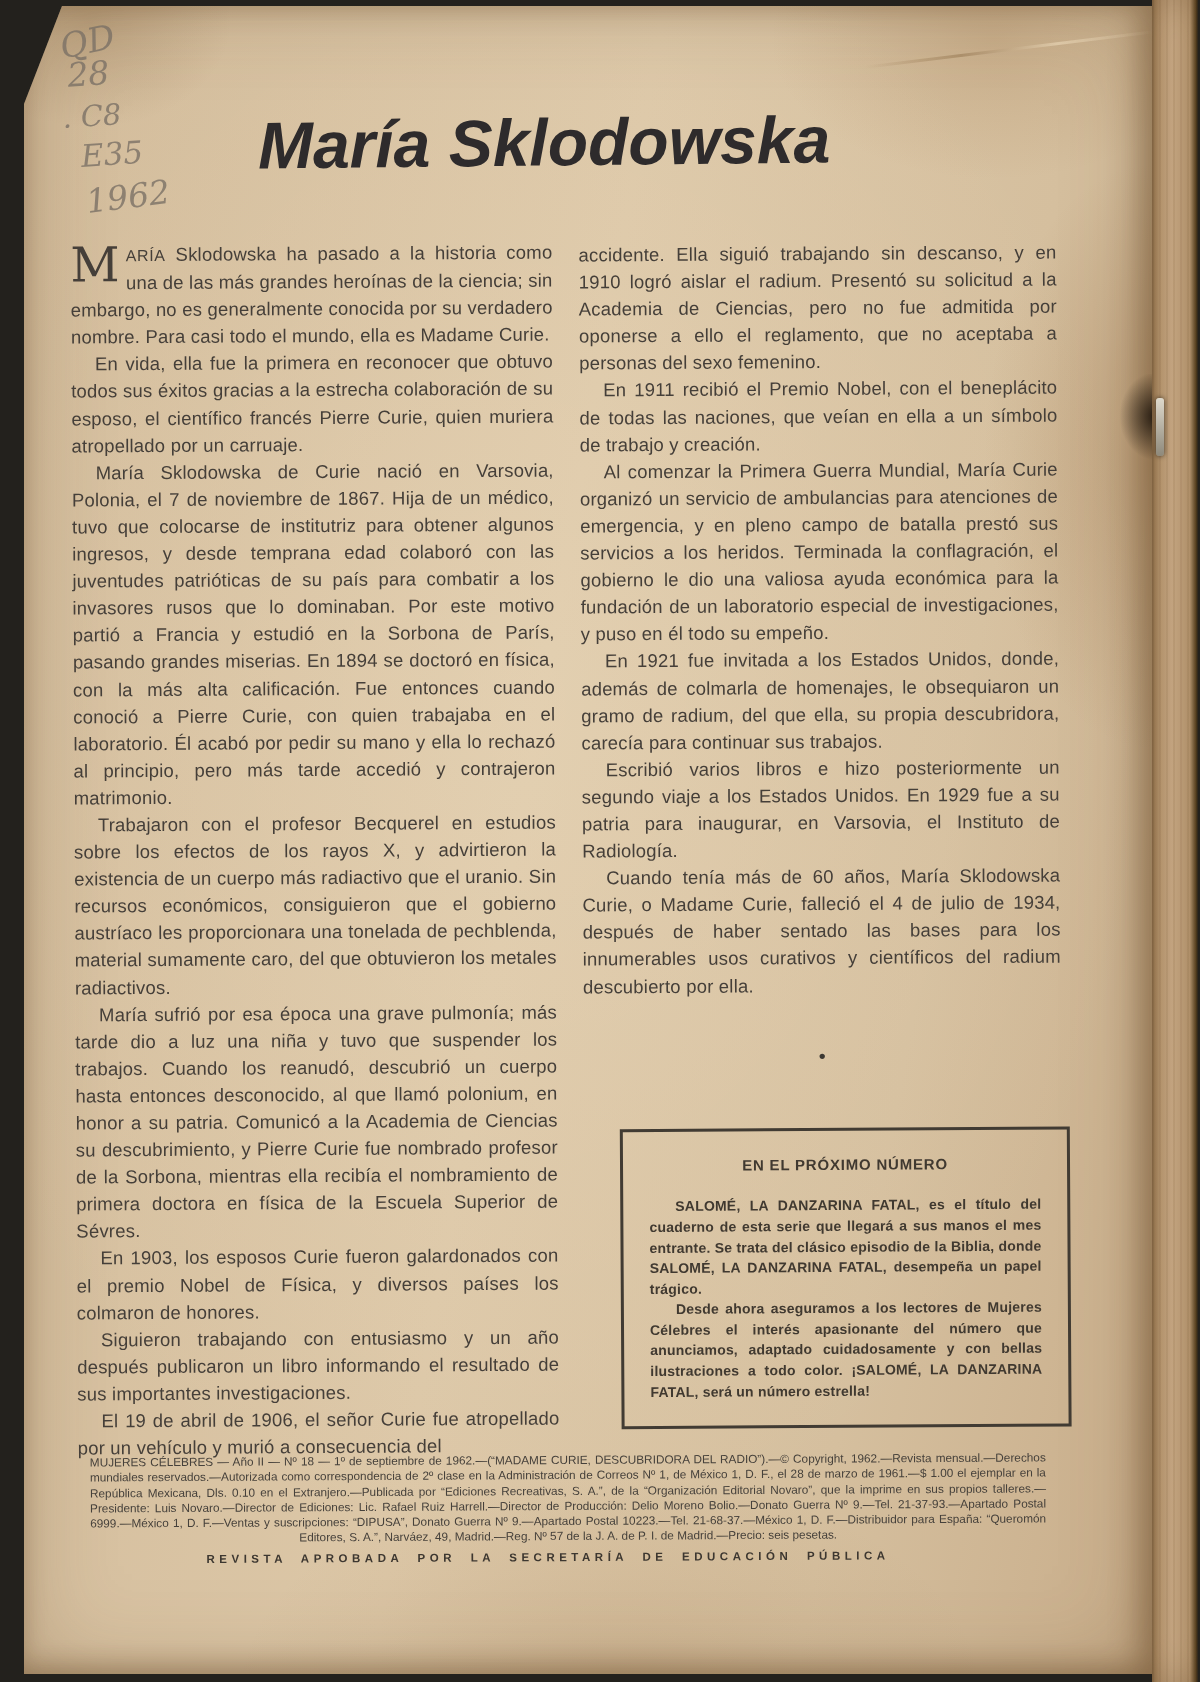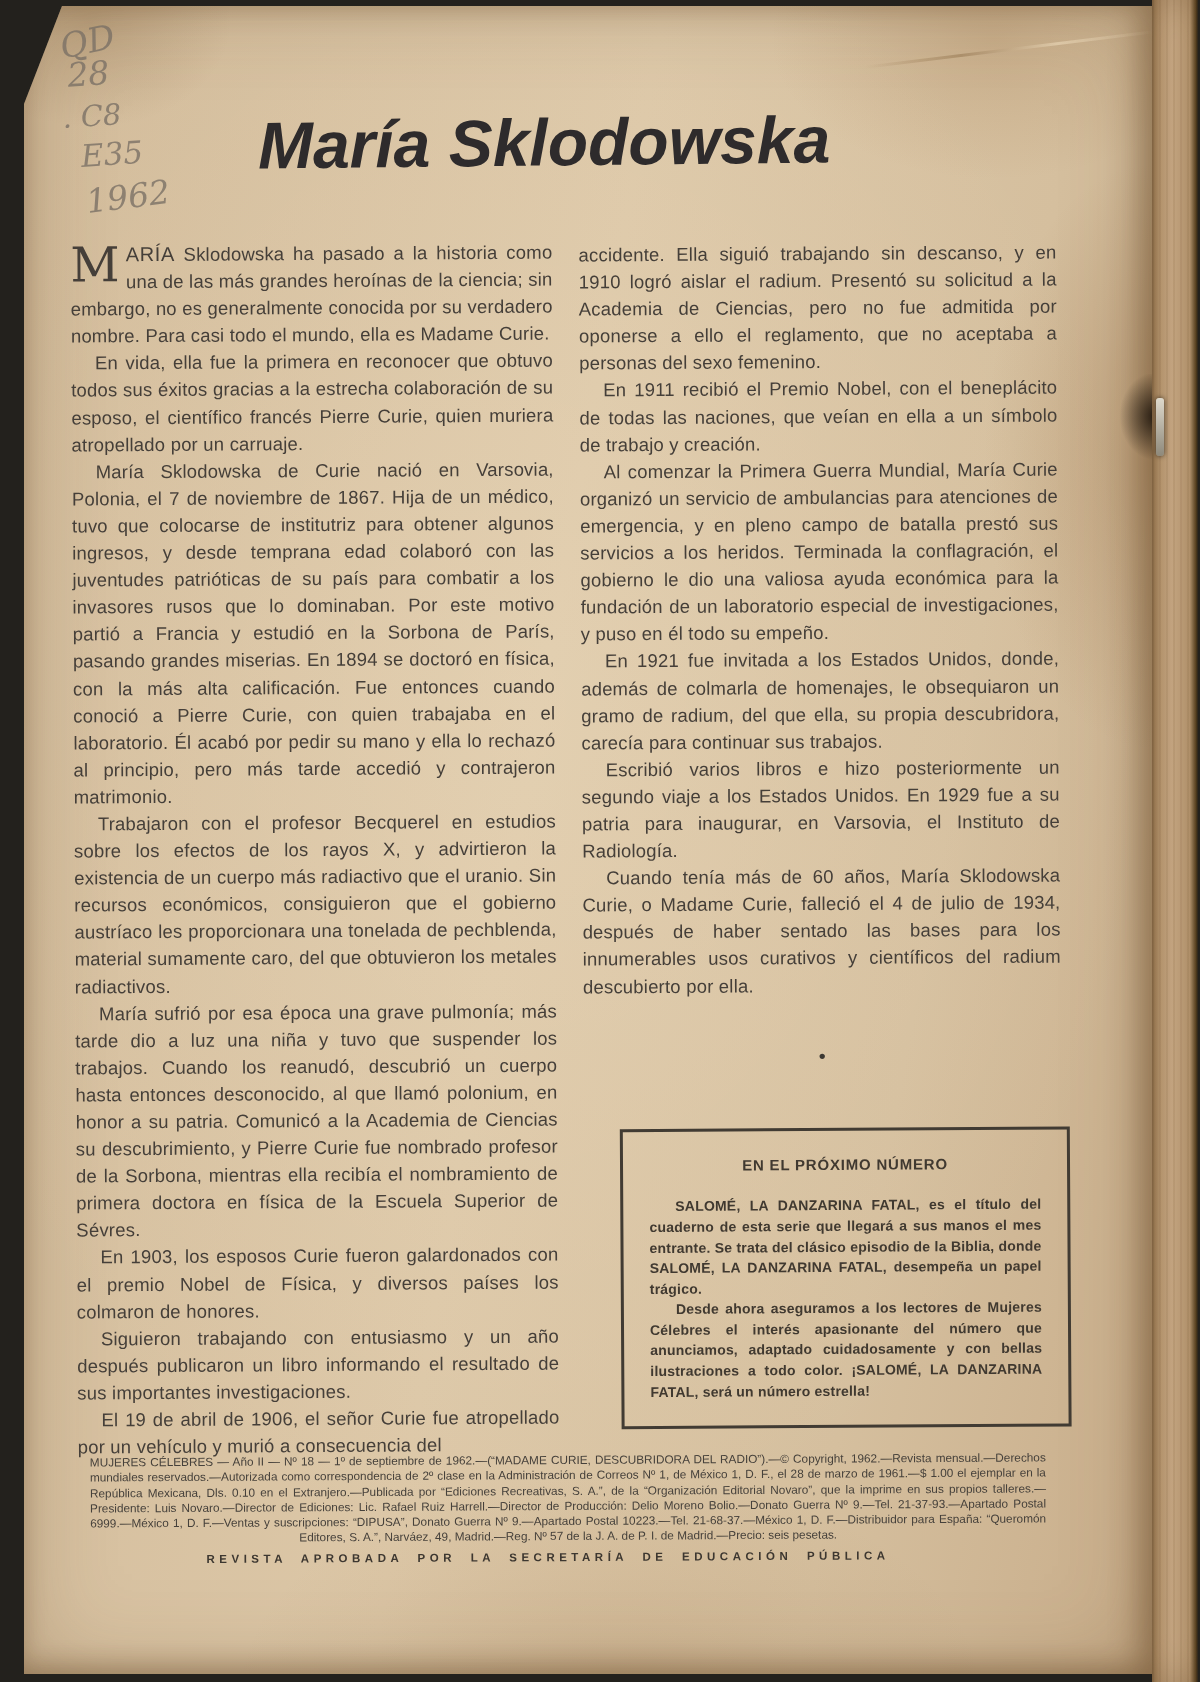--- a/index.html
+++ b/index.html
@@ -57,21 +57,21 @@
   .col2{left:558px;width:478px;}
   .col p{margin:0;text-indent:24px;}
   .col p.noindent{text-indent:0;}
   .dropcap{
     float:left;
     font-family:"DejaVu Serif",serif;
     font-size:48px;line-height:40px;
     padding:3px 6px 0 0;
     color:#453f39;
   }
-  .leadcaps{font-size:20px;letter-spacing:.6px;}
+  .leadcaps{font-size:16px;letter-spacing:.6px;}
   .sep-dot{
     text-align:center;margin-top:44px;
     font-size:20px;color:#3c3832;text-indent:0;
   }
   .next-box{
     margin:58px 0 0 36px;width:450px;box-sizing:border-box;
     border:3px solid #413b33;
     padding:24px 26px 24px;
     font-weight:bold;font-size:14px;line-height:20.6px;
     color:#403930;text-align:justify;

